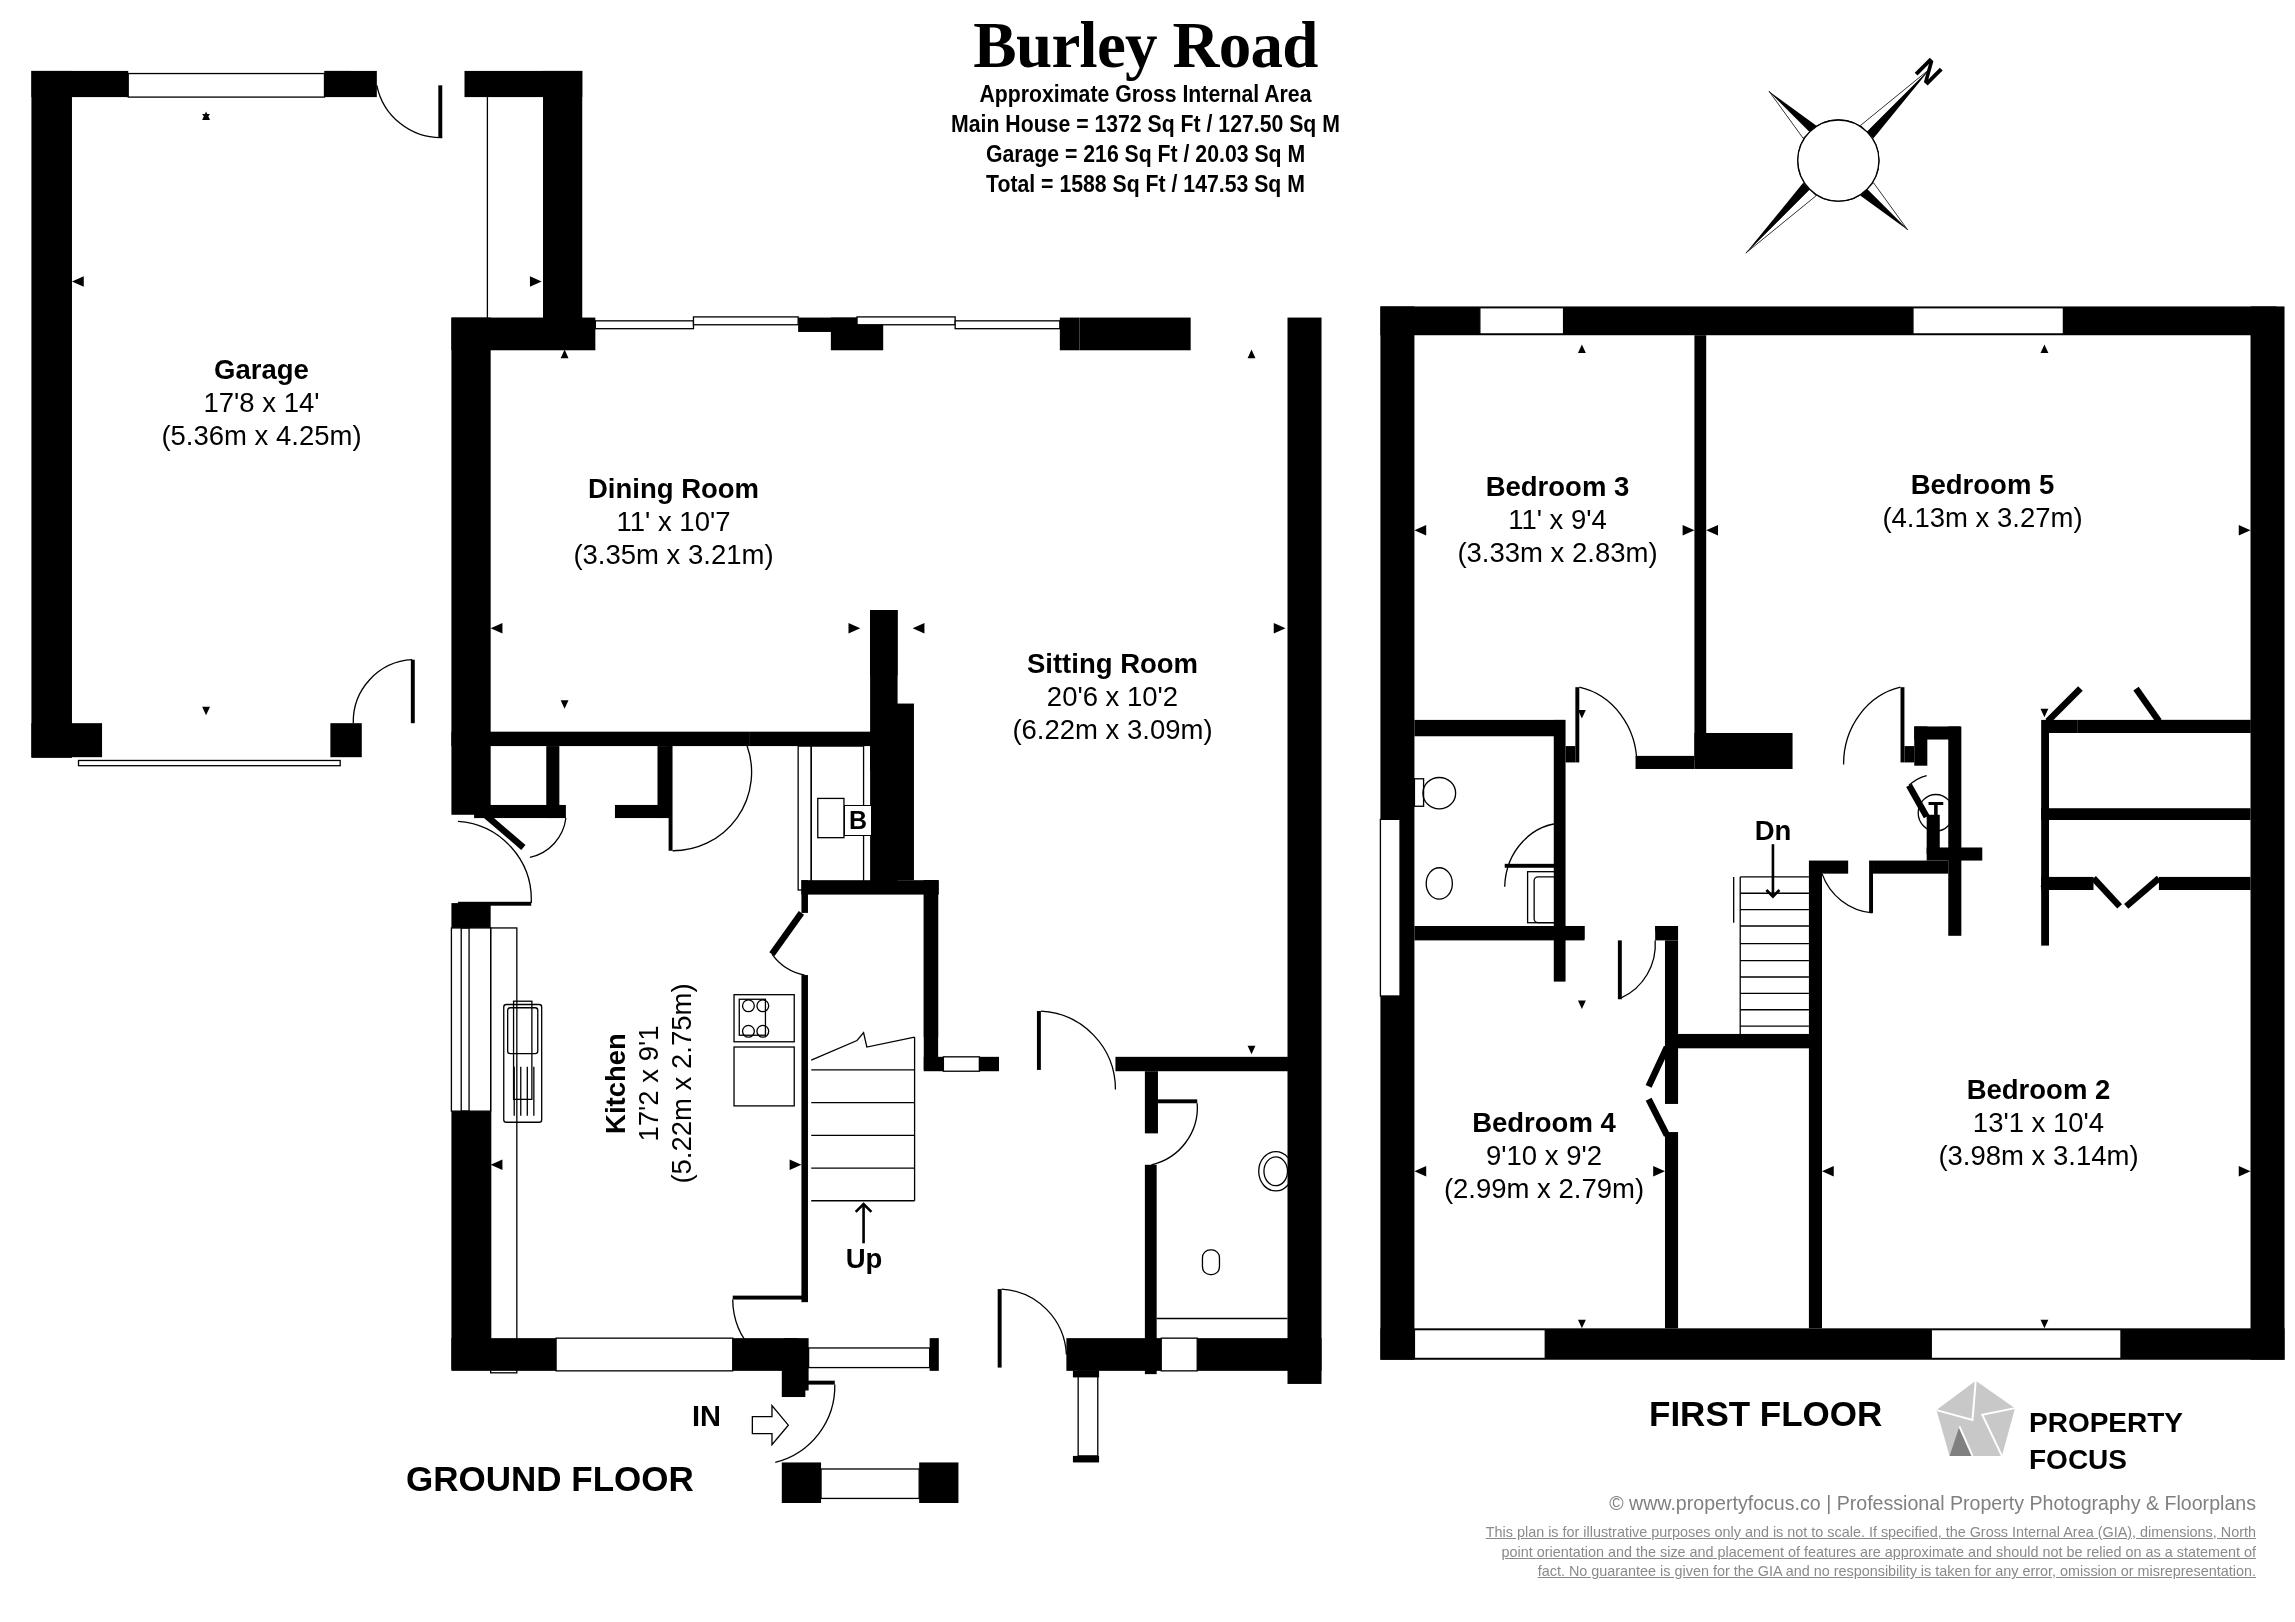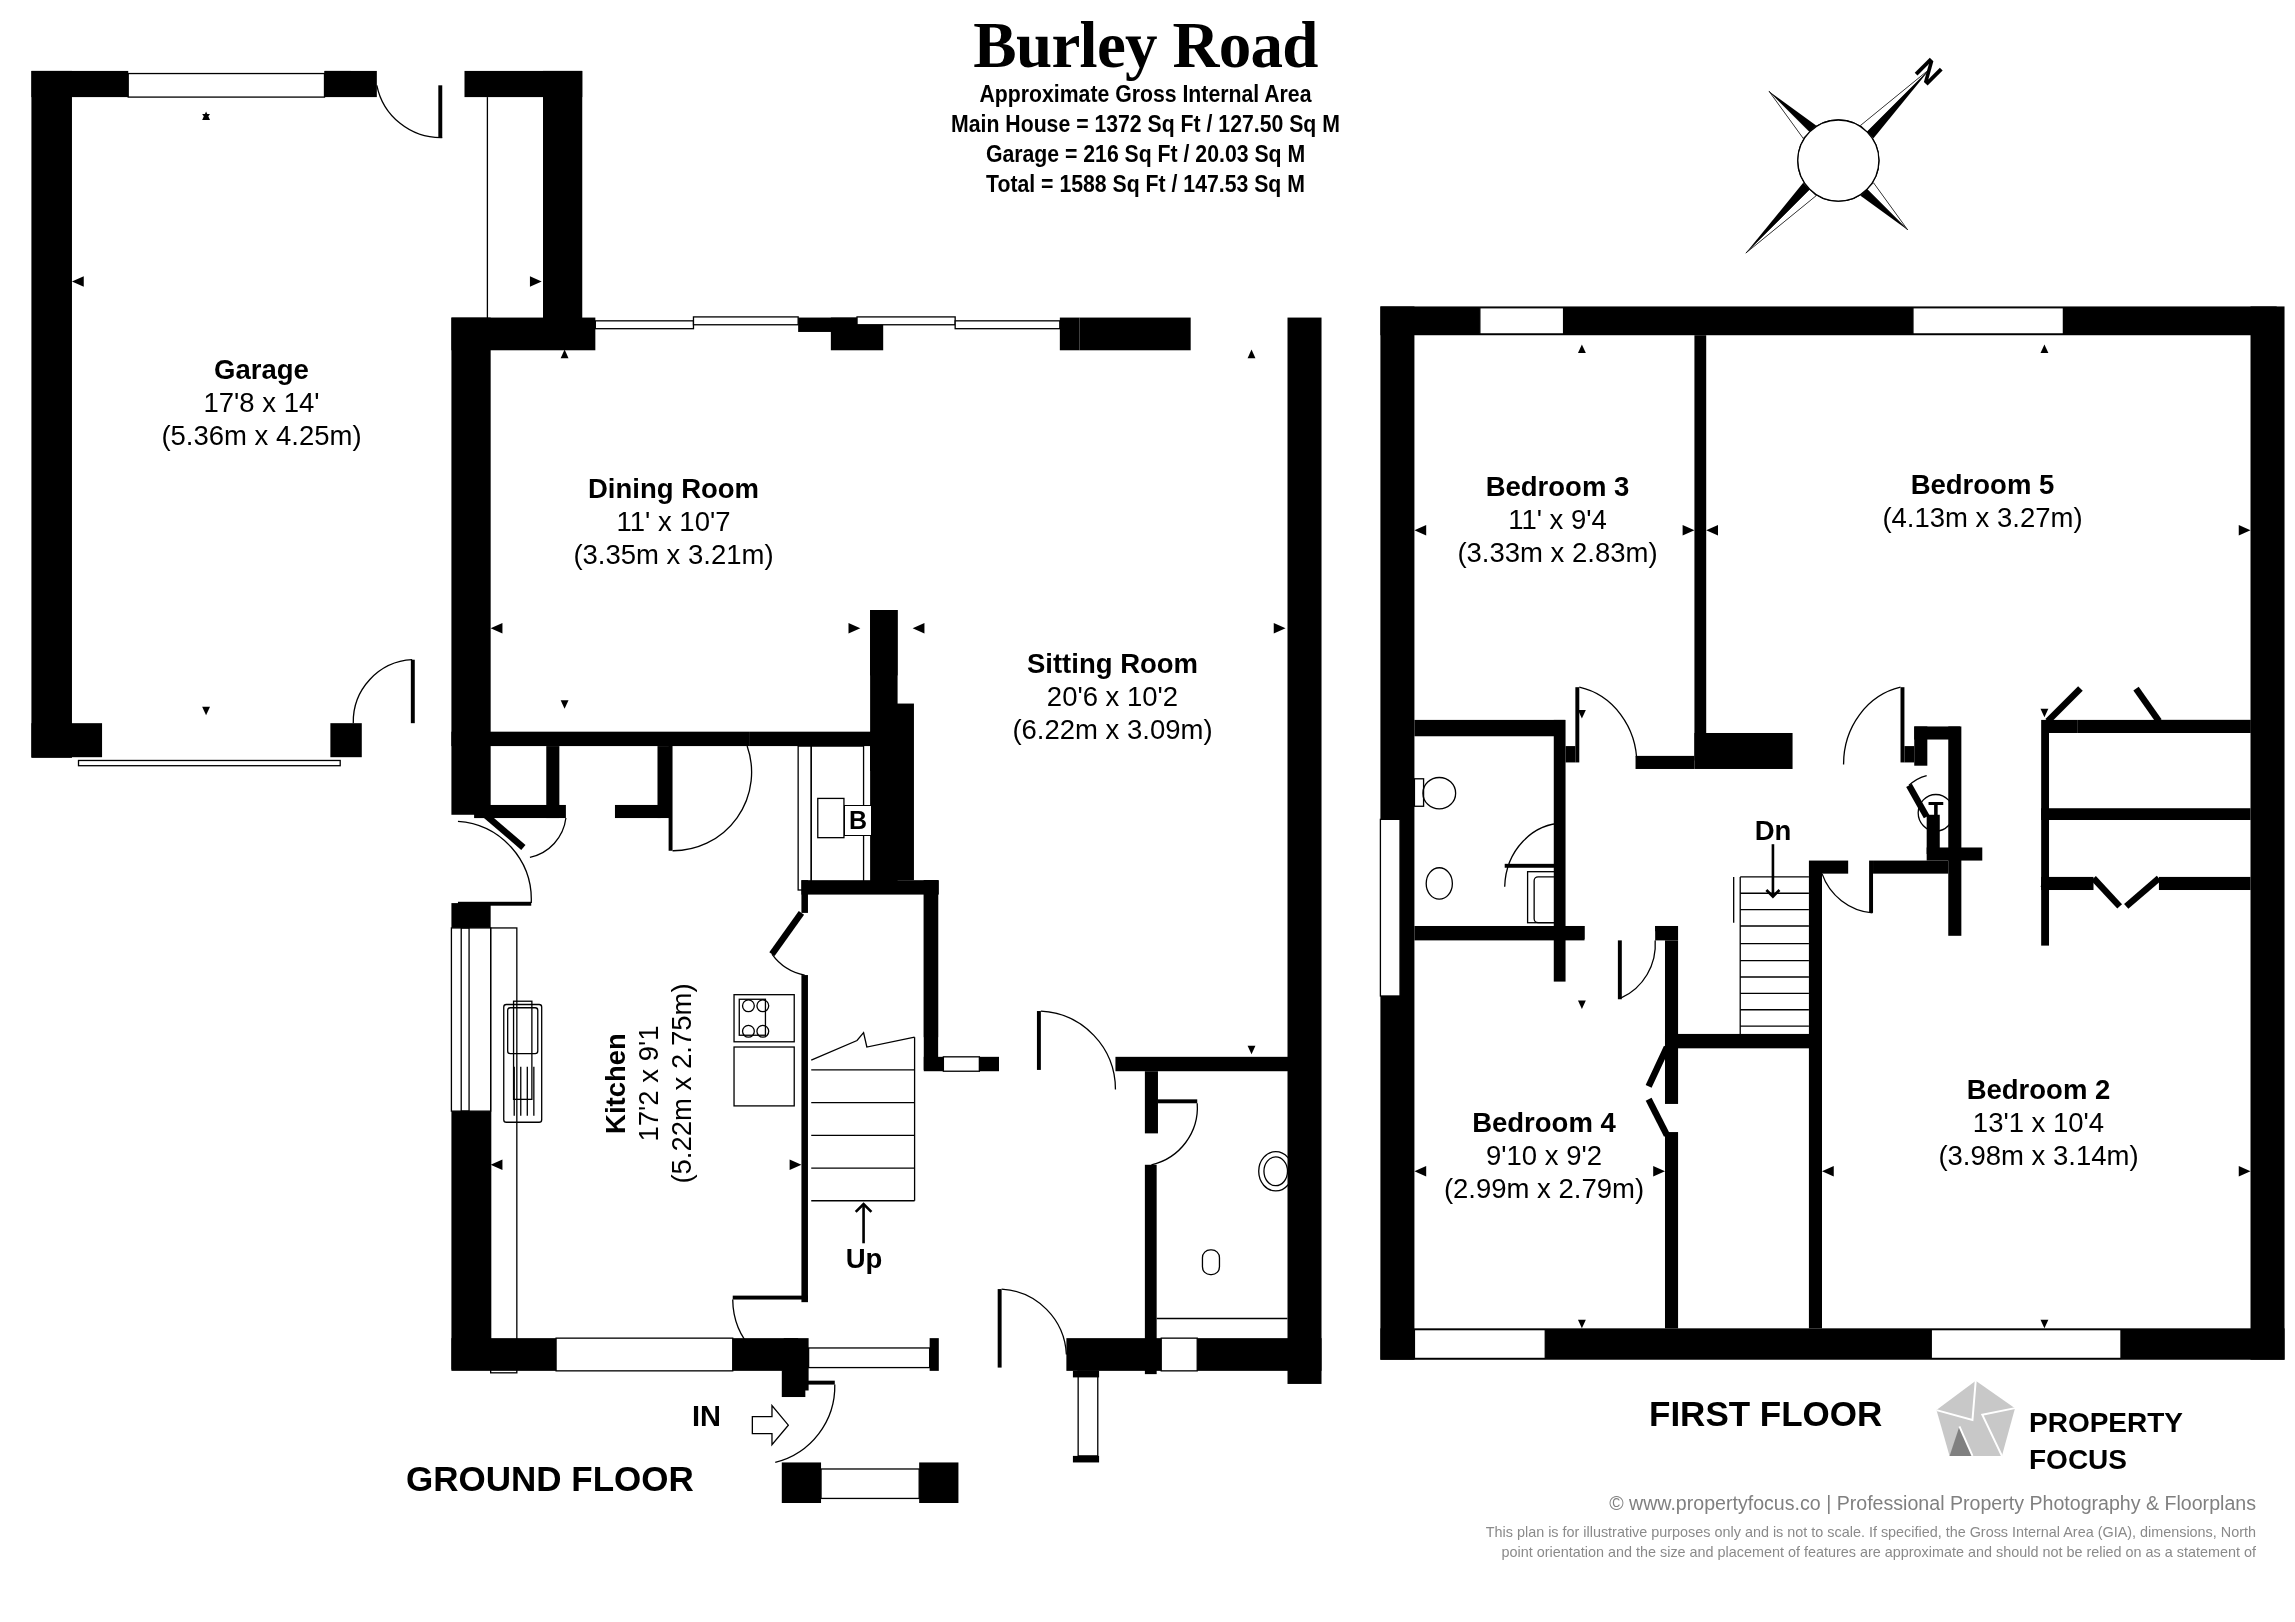--- a/index.html
+++ b/index.html
@@ -378,17 +378,18 @@
 </div>
 <div class="abs" style="left:1923px;top:797px;width:26px;font-weight:bold;font-size:25px;">T</div>
 <div class="abs" style="left:1750px;top:815px;width:46px;font-weight:bold;font-size:27.5px;">Dn</div>
 <div class="abs floor" style="left:1649px;top:1394px;">FIRST FLOOR</div>
 
 <div class="abs brand" style="left:2029px;top:1404px;">
   <div>PROPERTY</div>
   <div>FOCUS</div>
 </div>
 <div class="abs credit" style="right:39px;top:1492px;text-align:right;">© www.propertyfocus.co | Professional Property Photography &amp; Floorplans</div>
-<div class="abs disc" style="right:39px;top:1523px;">
+<div class="abs disc" style="right:39px;top:1523px;text-decoration:underline;">
   <div>This plan is for illustrative purposes only and is not to scale. If specified, the Gross Internal Area (GIA), dimensions, North</div>
   <div>point orientation and the size and placement of features are approximate and should not be relied on as a statement of</div>
+  <div>fact. No guarantee is given for the GIA and no responsibility is taken for any error, omission or misrepresentation.</div>
 </div>
 
 
 </body></html>

